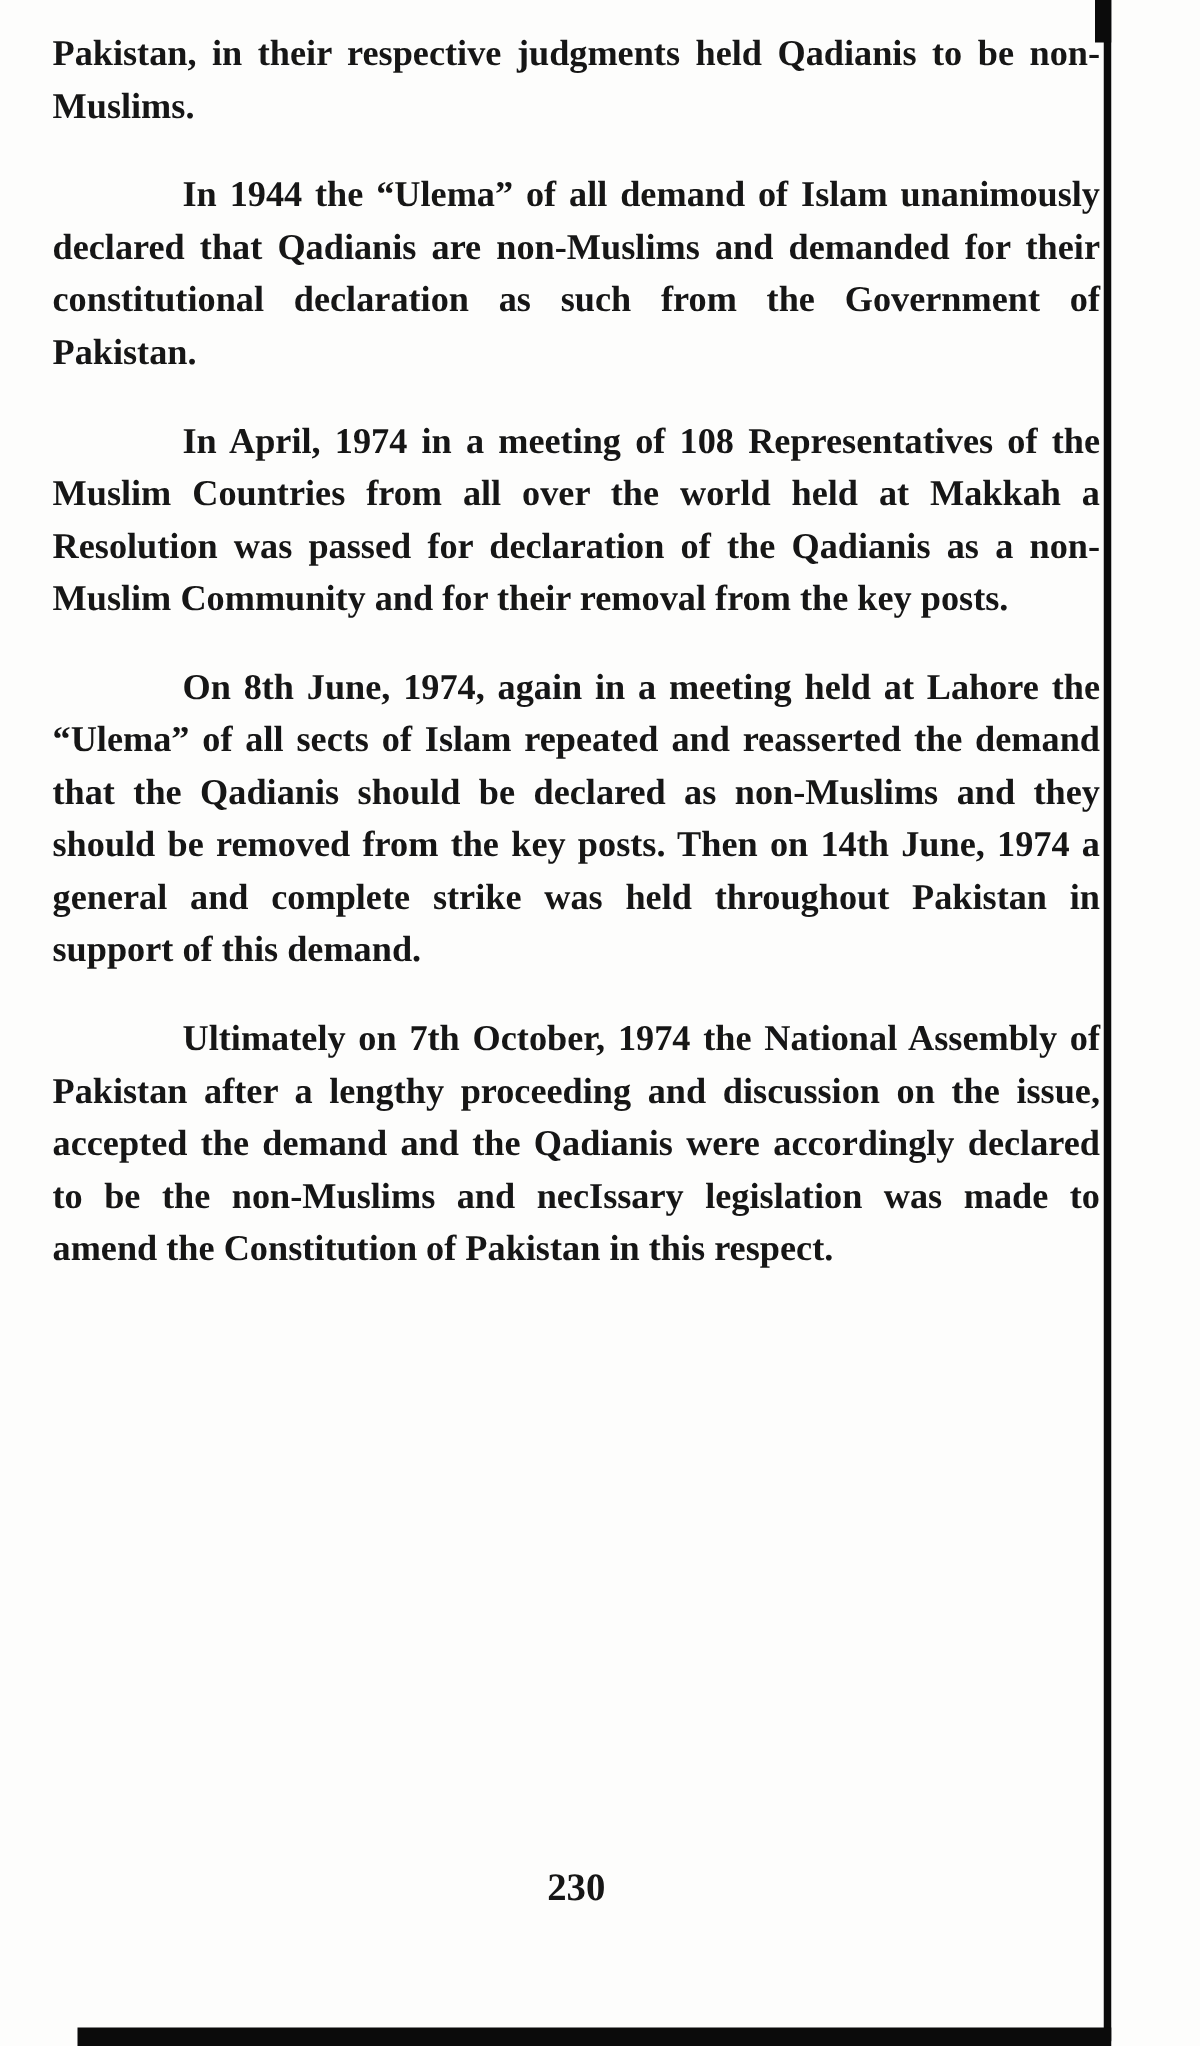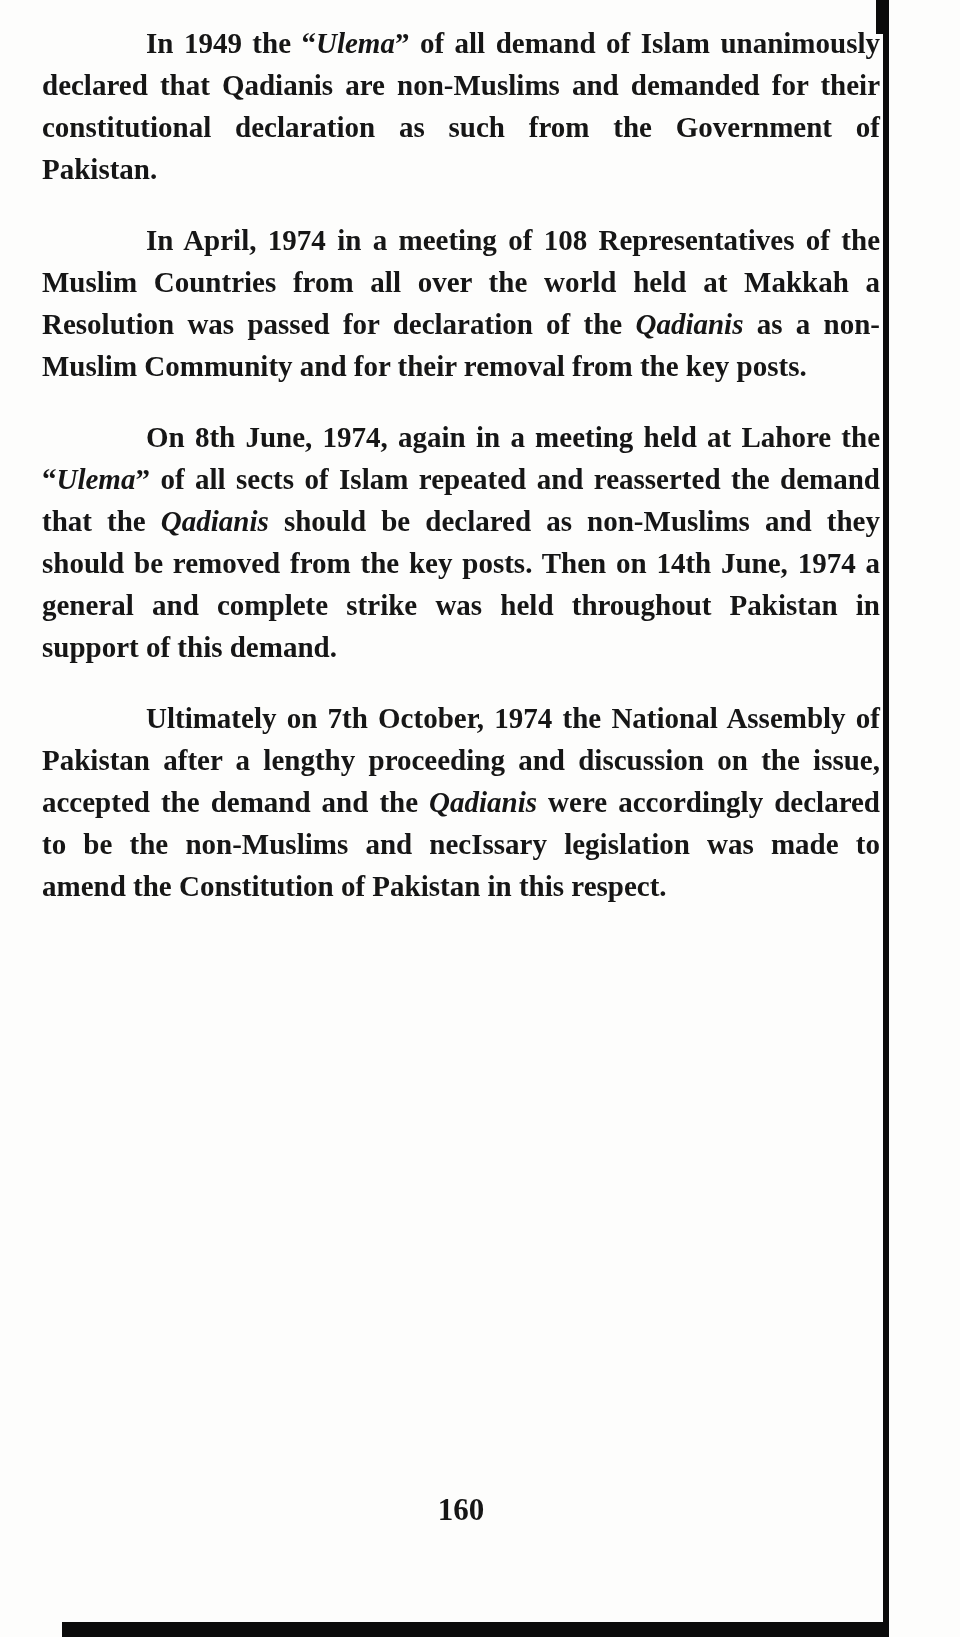--- a/index.html
+++ b/index.html
@@ -26,21 +26,20 @@
     text-align: justify;
     text-justify: inter-word;
   }
   .para {
     margin: 0 0 29px 0;
   }
   .para.indent {
     text-indent: 104px;
   }
   .it {
-    font-style: italic;
   }
   .page-number {
     position: absolute;
     left: 42px;
     top: 1492px;
     width: 838px;
     text-align: center;
     font-size: 31px;
     font-weight: bold;
     color: #161616;
@@ -67,27 +66,28 @@
     width: 13px;
     height: 34px;
   }
 </style>
 </head>
 <body>
 
 <div class="scan-page">
 
   <div class="text-column" id="paragraphs">
-      <p class="para indent"><span>In 1949 the “</span><span class="it">Ulema</span><span>” of all demand of Islam unanimously declared that Qadianis are non-Muslims and demanded for their constitutional declaration as such from the Government of Pakistan.</span></p>
+      <p class="para"><span>Pakistan, in their respective judgments held Qadianis to be non-Muslims.</span></p>
+      <p class="para indent"><span>In 1944 the “</span><span class="it">Ulema</span><span>” of all demand of Islam unanimously declared that Qadianis are non-Muslims and demanded for their constitutional declaration as such from the Government of Pakistan.</span></p>
       <p class="para indent"><span>In April, 1974 in a meeting of 108 Representatives of the Muslim Countries from all over the world held at Makkah a Resolution was passed for declaration of the </span><span class="it">Qadianis</span><span> as a non-Muslim Community and for their removal from the key posts.</span></p>
       <p class="para indent"><span>On 8th June, 1974, again in a meeting held at Lahore the “</span><span class="it">Ulema</span><span>” of all sects of Islam repeated and reasserted the demand that the </span><span class="it">Qadianis</span><span> should be declared as non-Muslims and they should be removed from the key posts. Then on 14th June, 1974 a general and complete strike was held throughout Pakistan in support of this demand.</span></p>
       <p class="para indent"><span>Ultimately on 7th October, 1974 the National Assembly of Pakistan after a lengthy proceeding and discussion on the issue, accepted the demand and the </span><span class="it">Qadianis</span><span> were accordingly declared to be the non-Muslims and necIssary legislation was made to amend the Constitution of Pakistan in this respect.</span></p>
     </div>
 
-  <div class="page-number">160</div>
+  <div class="page-number">230</div>
 
   <div class="artifact right-line"></div>
 
   <div class="artifact top-right-mark"></div>
 
   <div class="artifact bottom-bar"></div>
 
 </div>
 
 </body></html>

